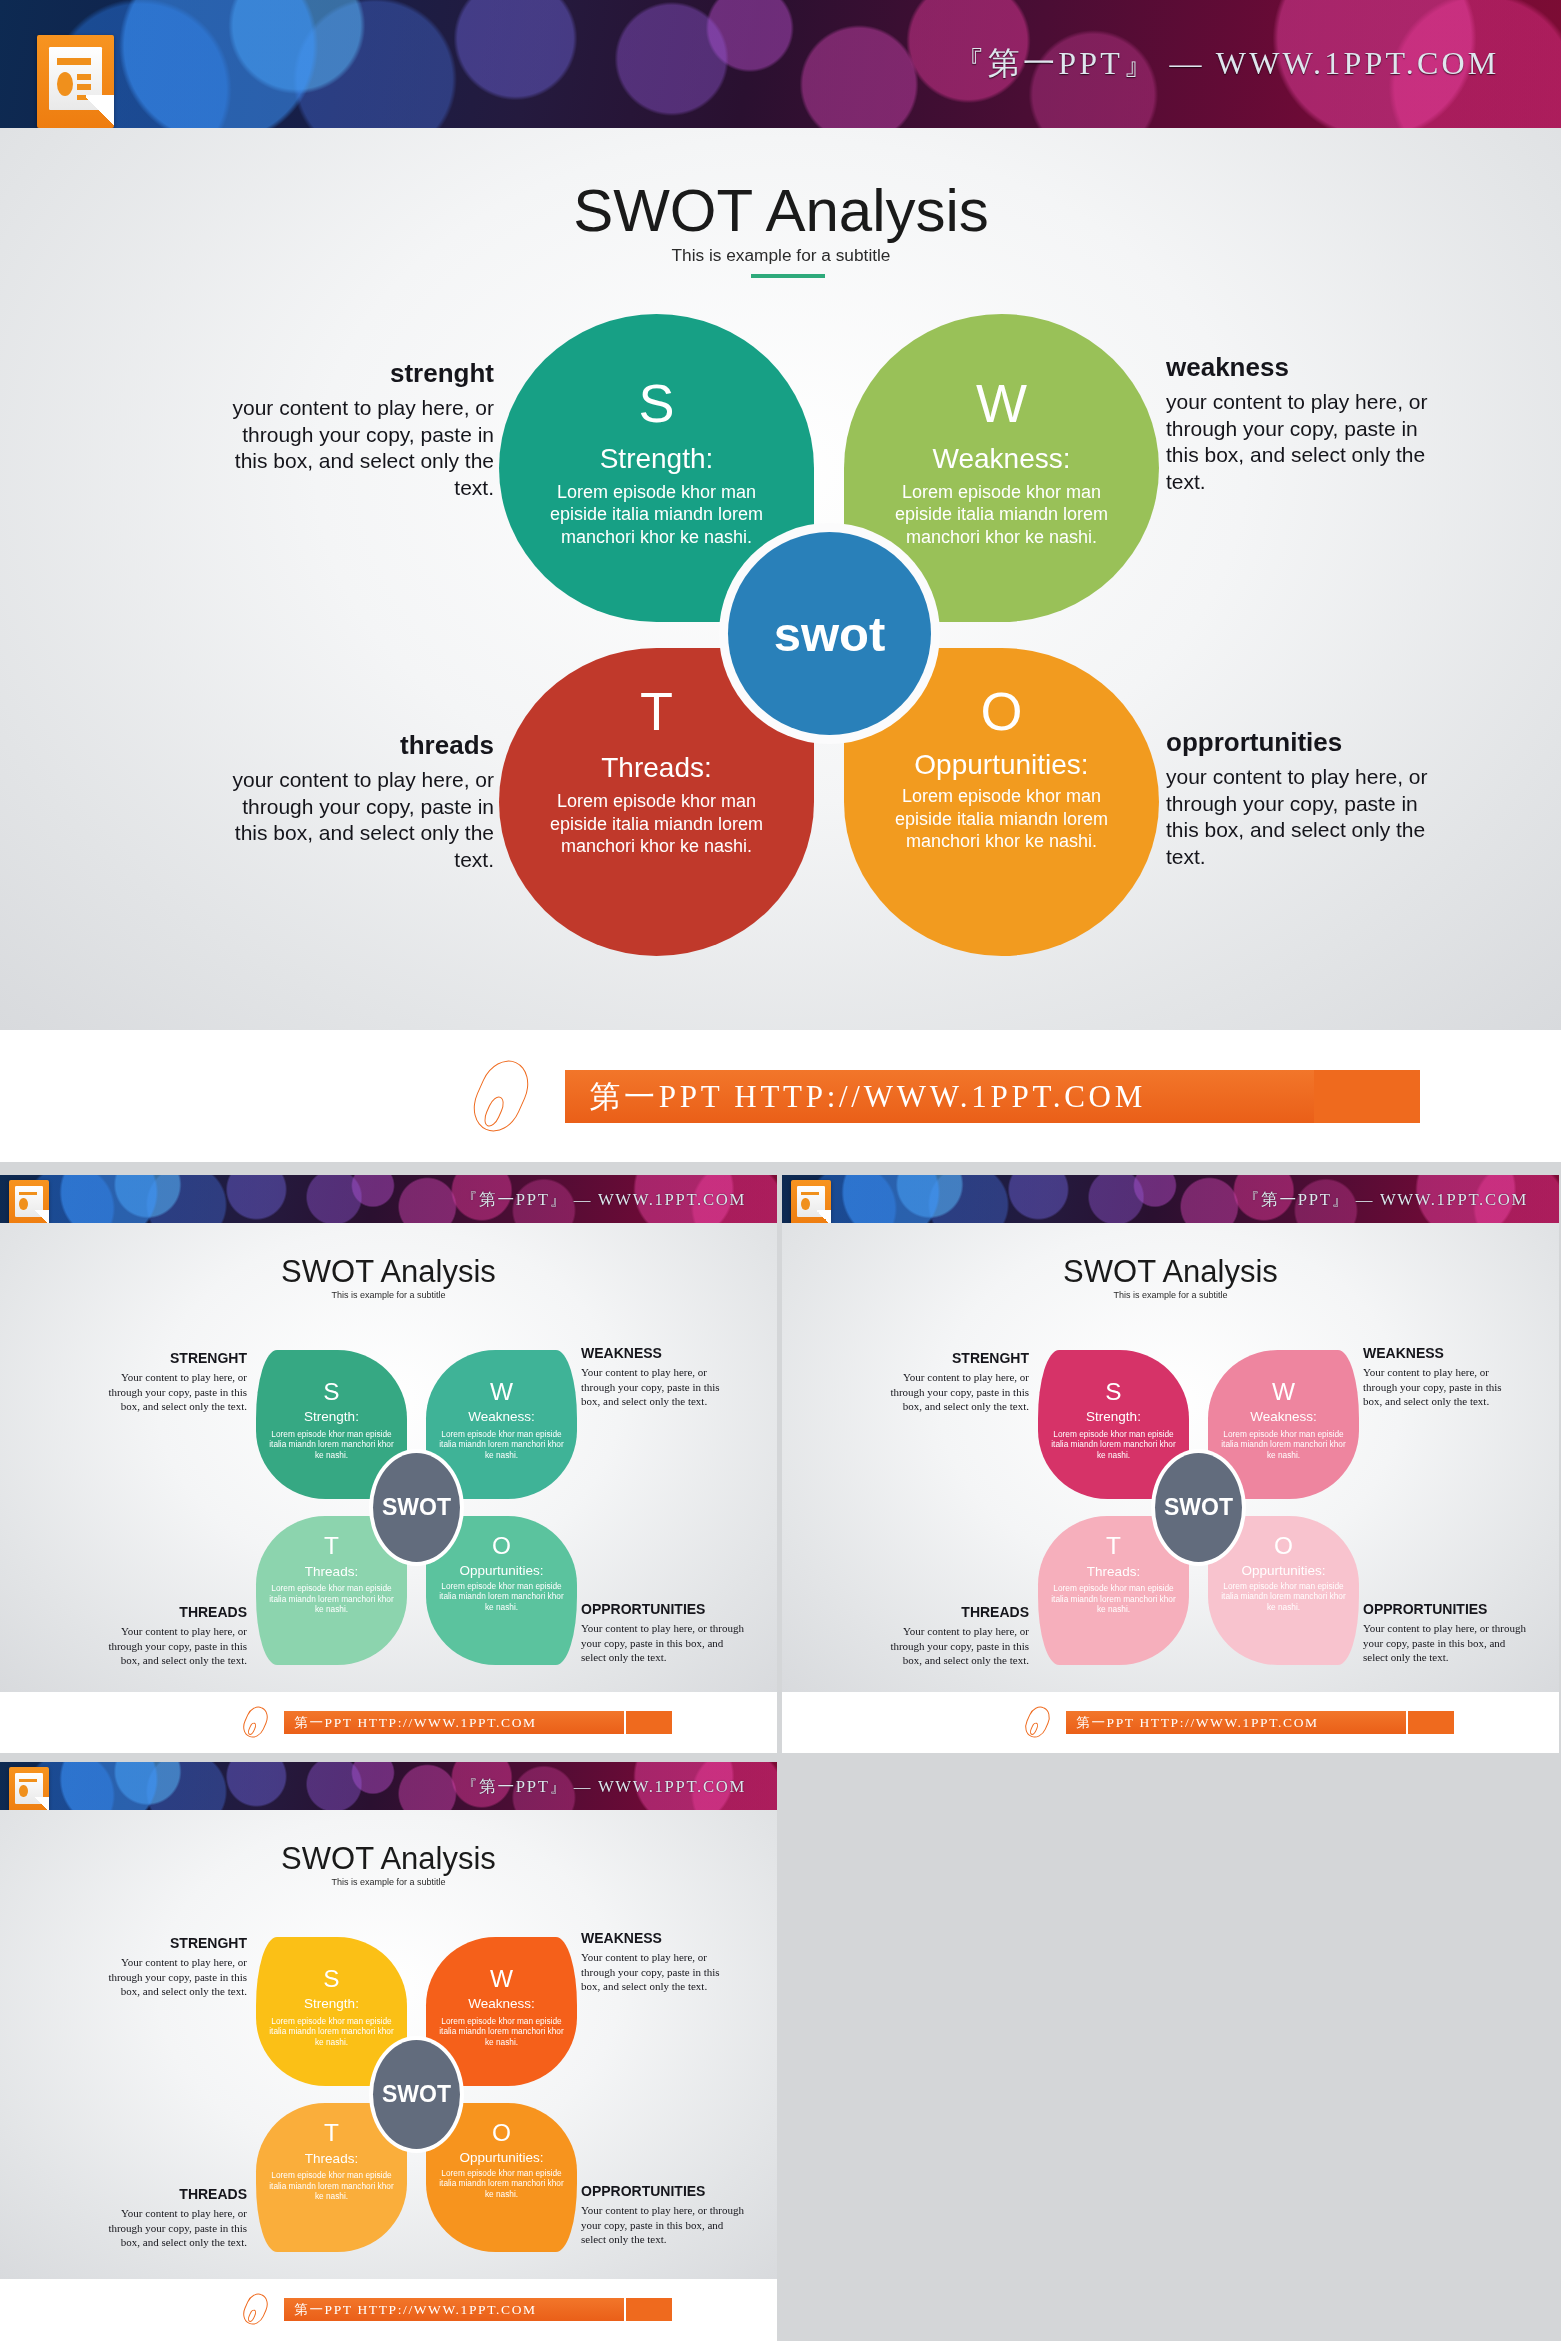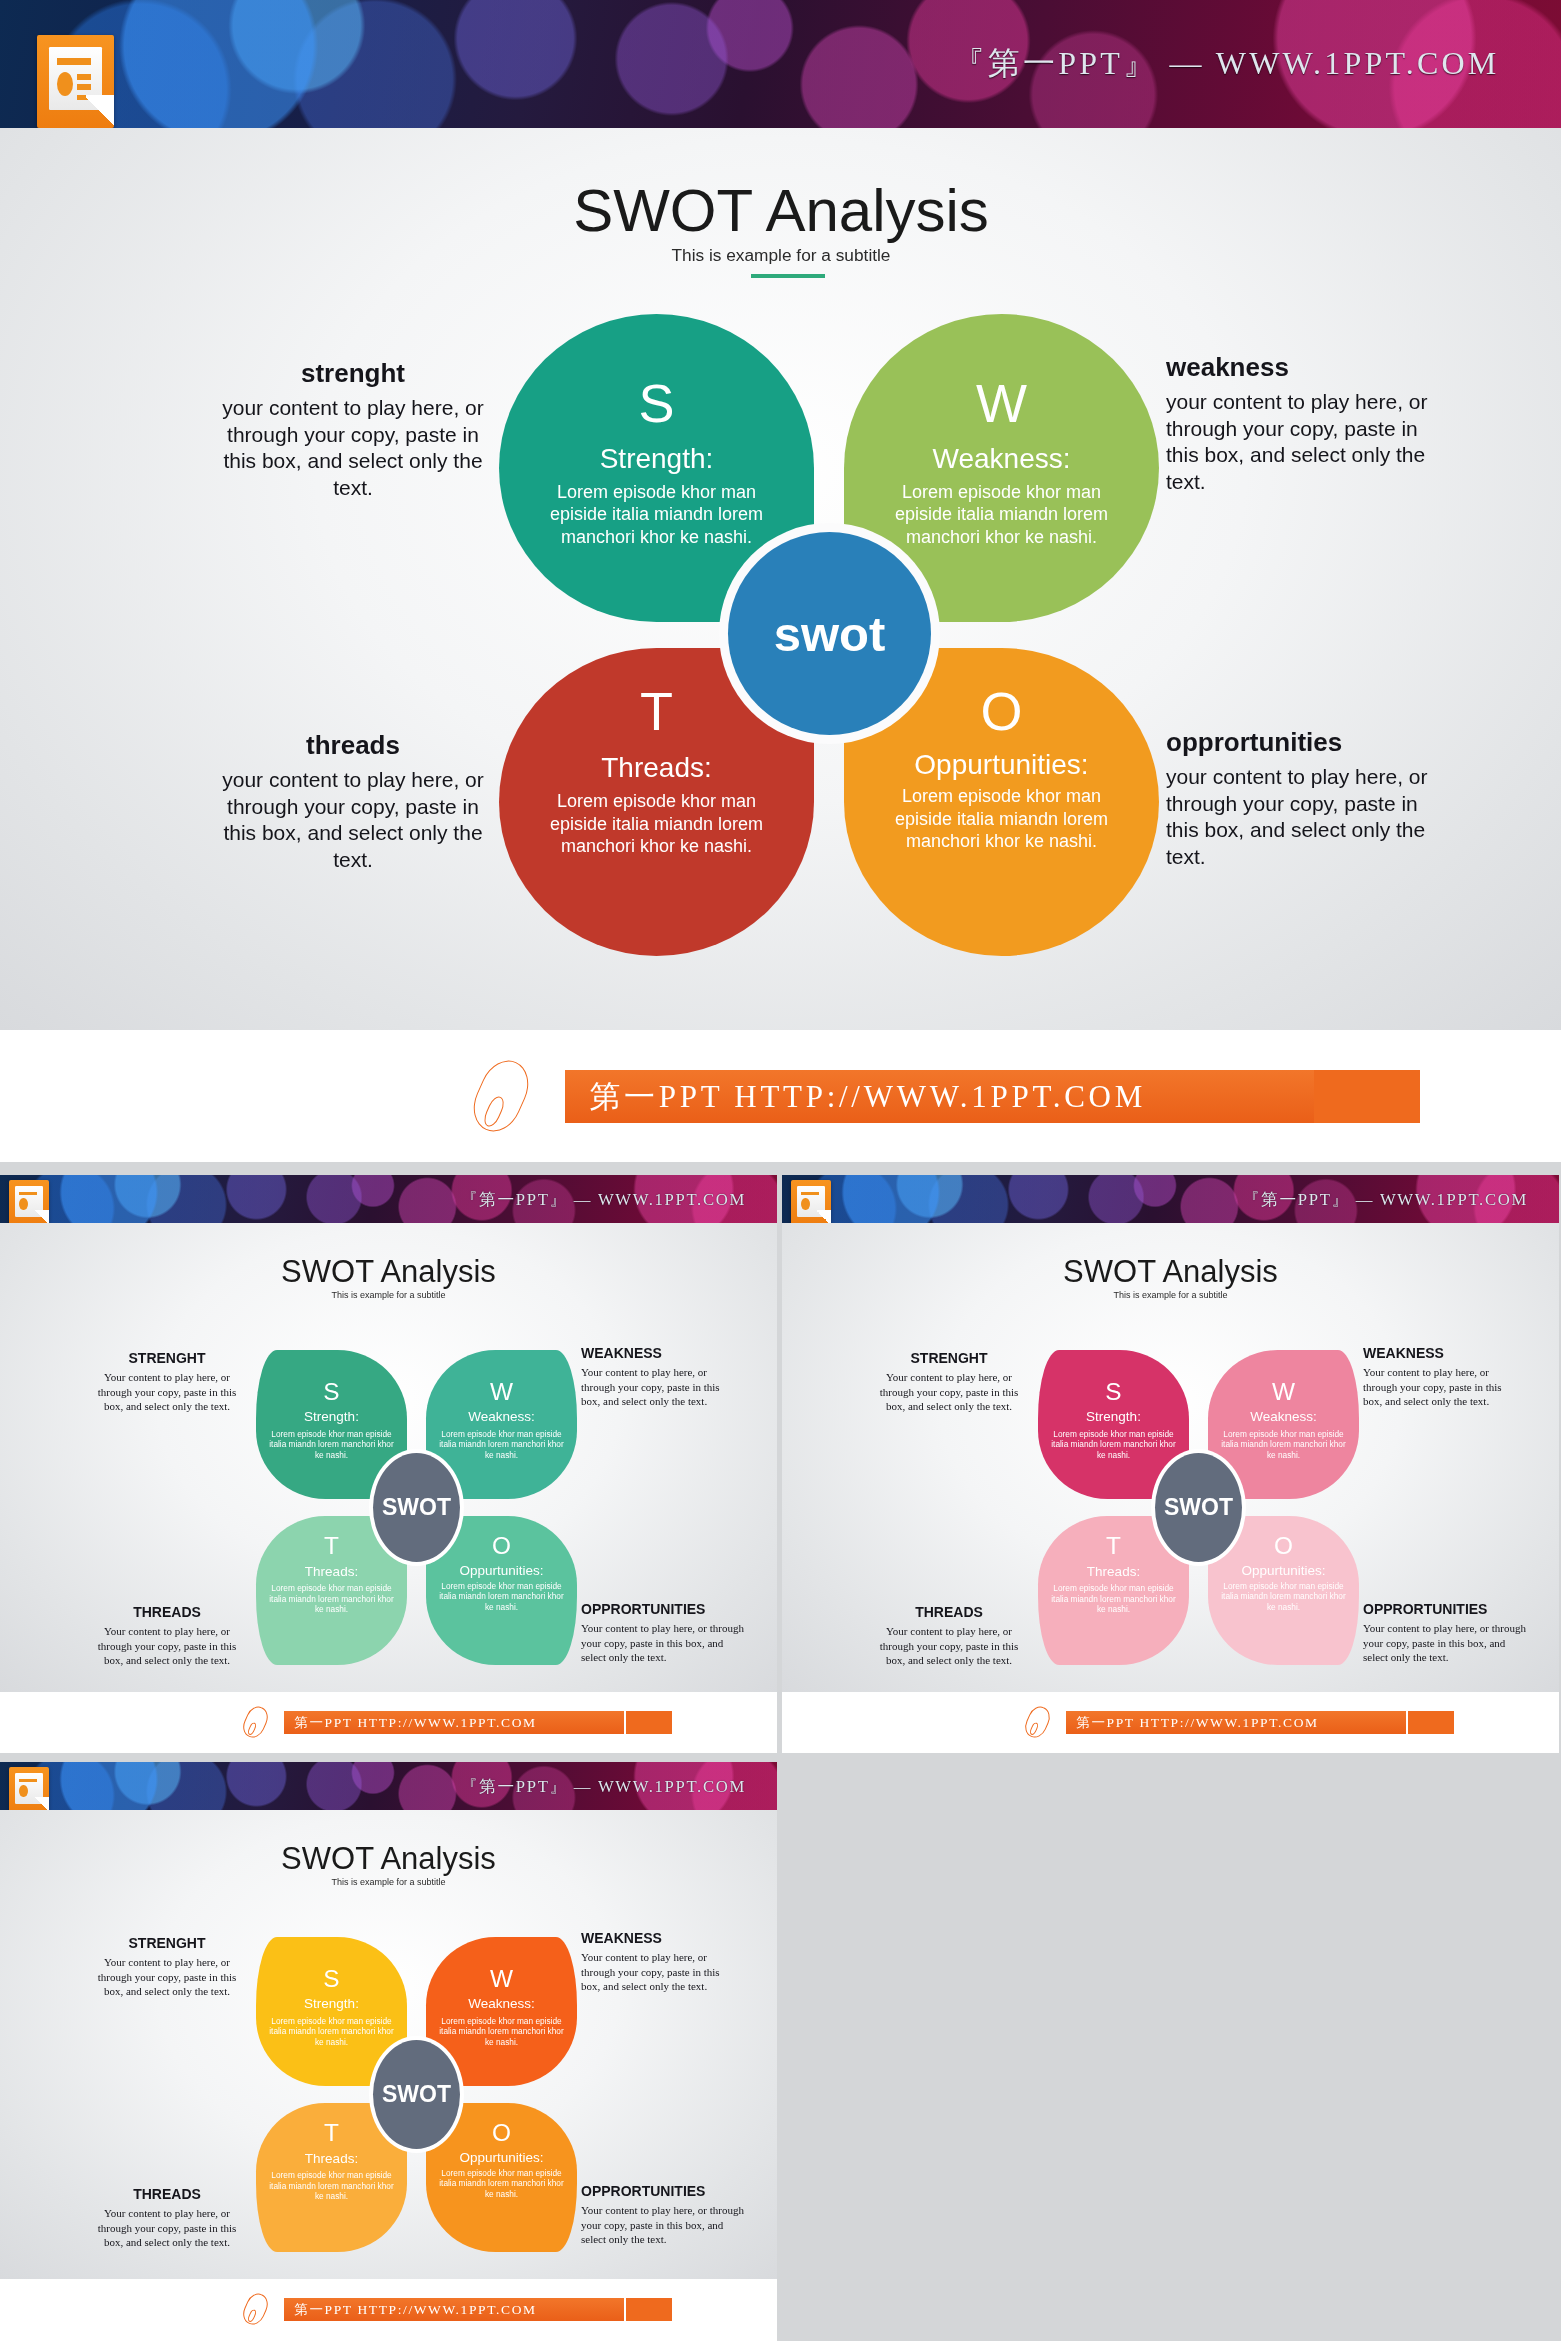--- a/index.html
+++ b/index.html
@@ -60,21 +60,21 @@
   .petal { position:absolute; color:#fff; text-align:center; }
   .petal .letter { font-weight:300; line-height:1; }
   .petal .head   { font-weight:400; line-height:1.08; }
   .petal .copy   { font-weight:400; line-height:1.26; }
   .hub { position:absolute; border-radius:50%; display:flex; align-items:center; justify-content:center;
          color:#fff; font-weight:700; }
 
   .side { position:absolute; color:#15151b; }
   .side .lbl { font-weight:700; line-height:1.1; }
   .side .txt { font-weight:400; line-height:1.26; }
-  .side.left  { text-align:center; }
+  .side.left  { text-align:right; }
   .side.right { text-align:left; }
 
   
   .p-s { border-radius:52% 52% 0 52% / 52% 52% 0 52%; }
   .p-w { border-radius:52% 52% 52% 0 / 52% 52% 52% 0; }
   .p-t { border-radius:52% 0 52% 52% / 52% 0 52% 52%; }
   .p-o { border-radius:0 52% 52% 52% / 0 52% 52% 52%; }
 
   
   .m-s { border-radius:14% 46% 8% 46% / 46% 46% 8% 46%; }

